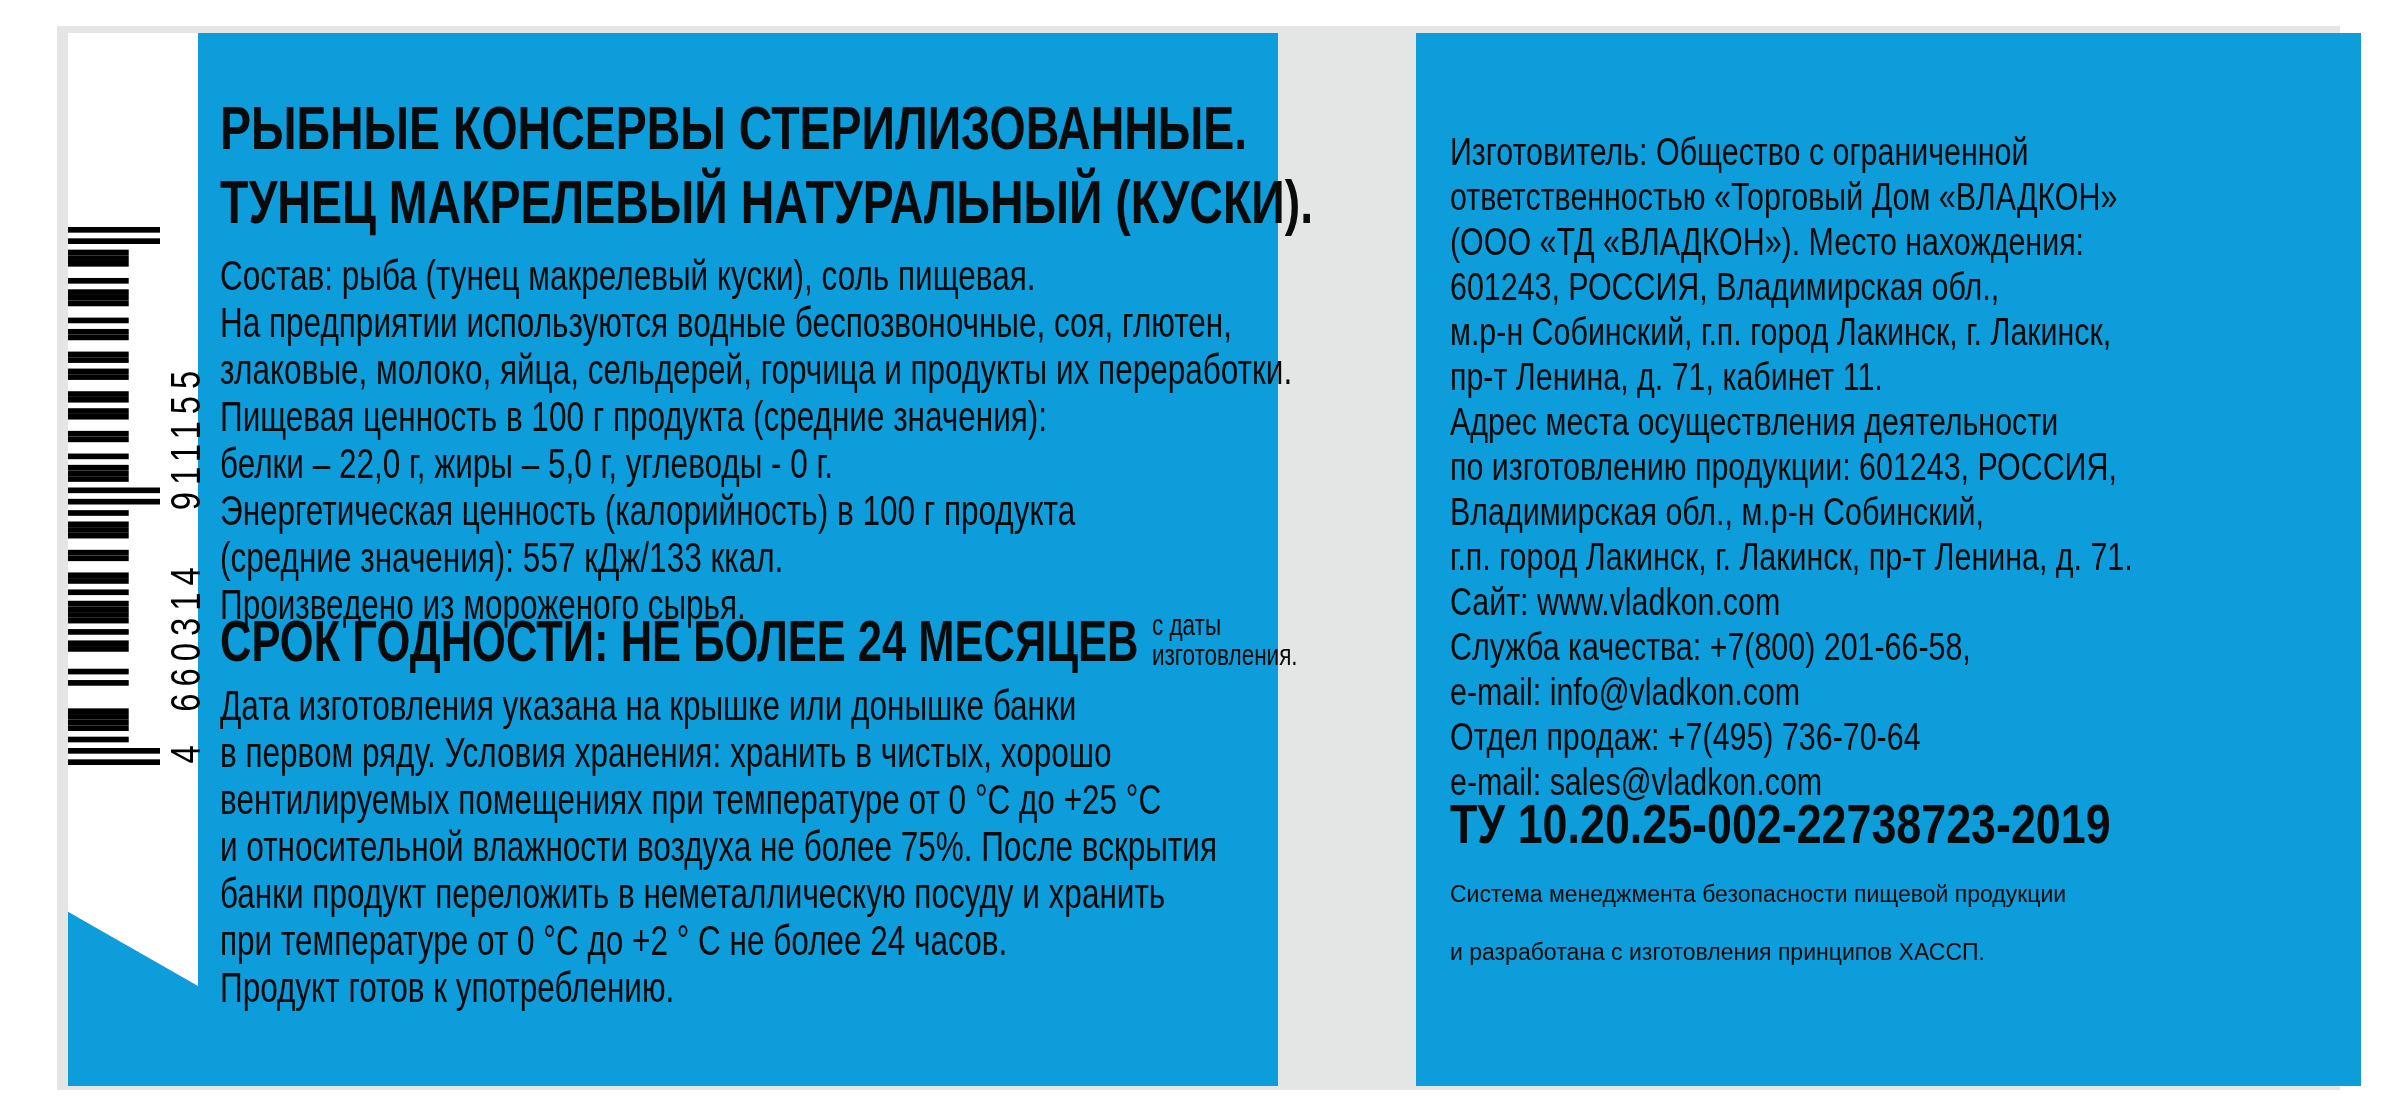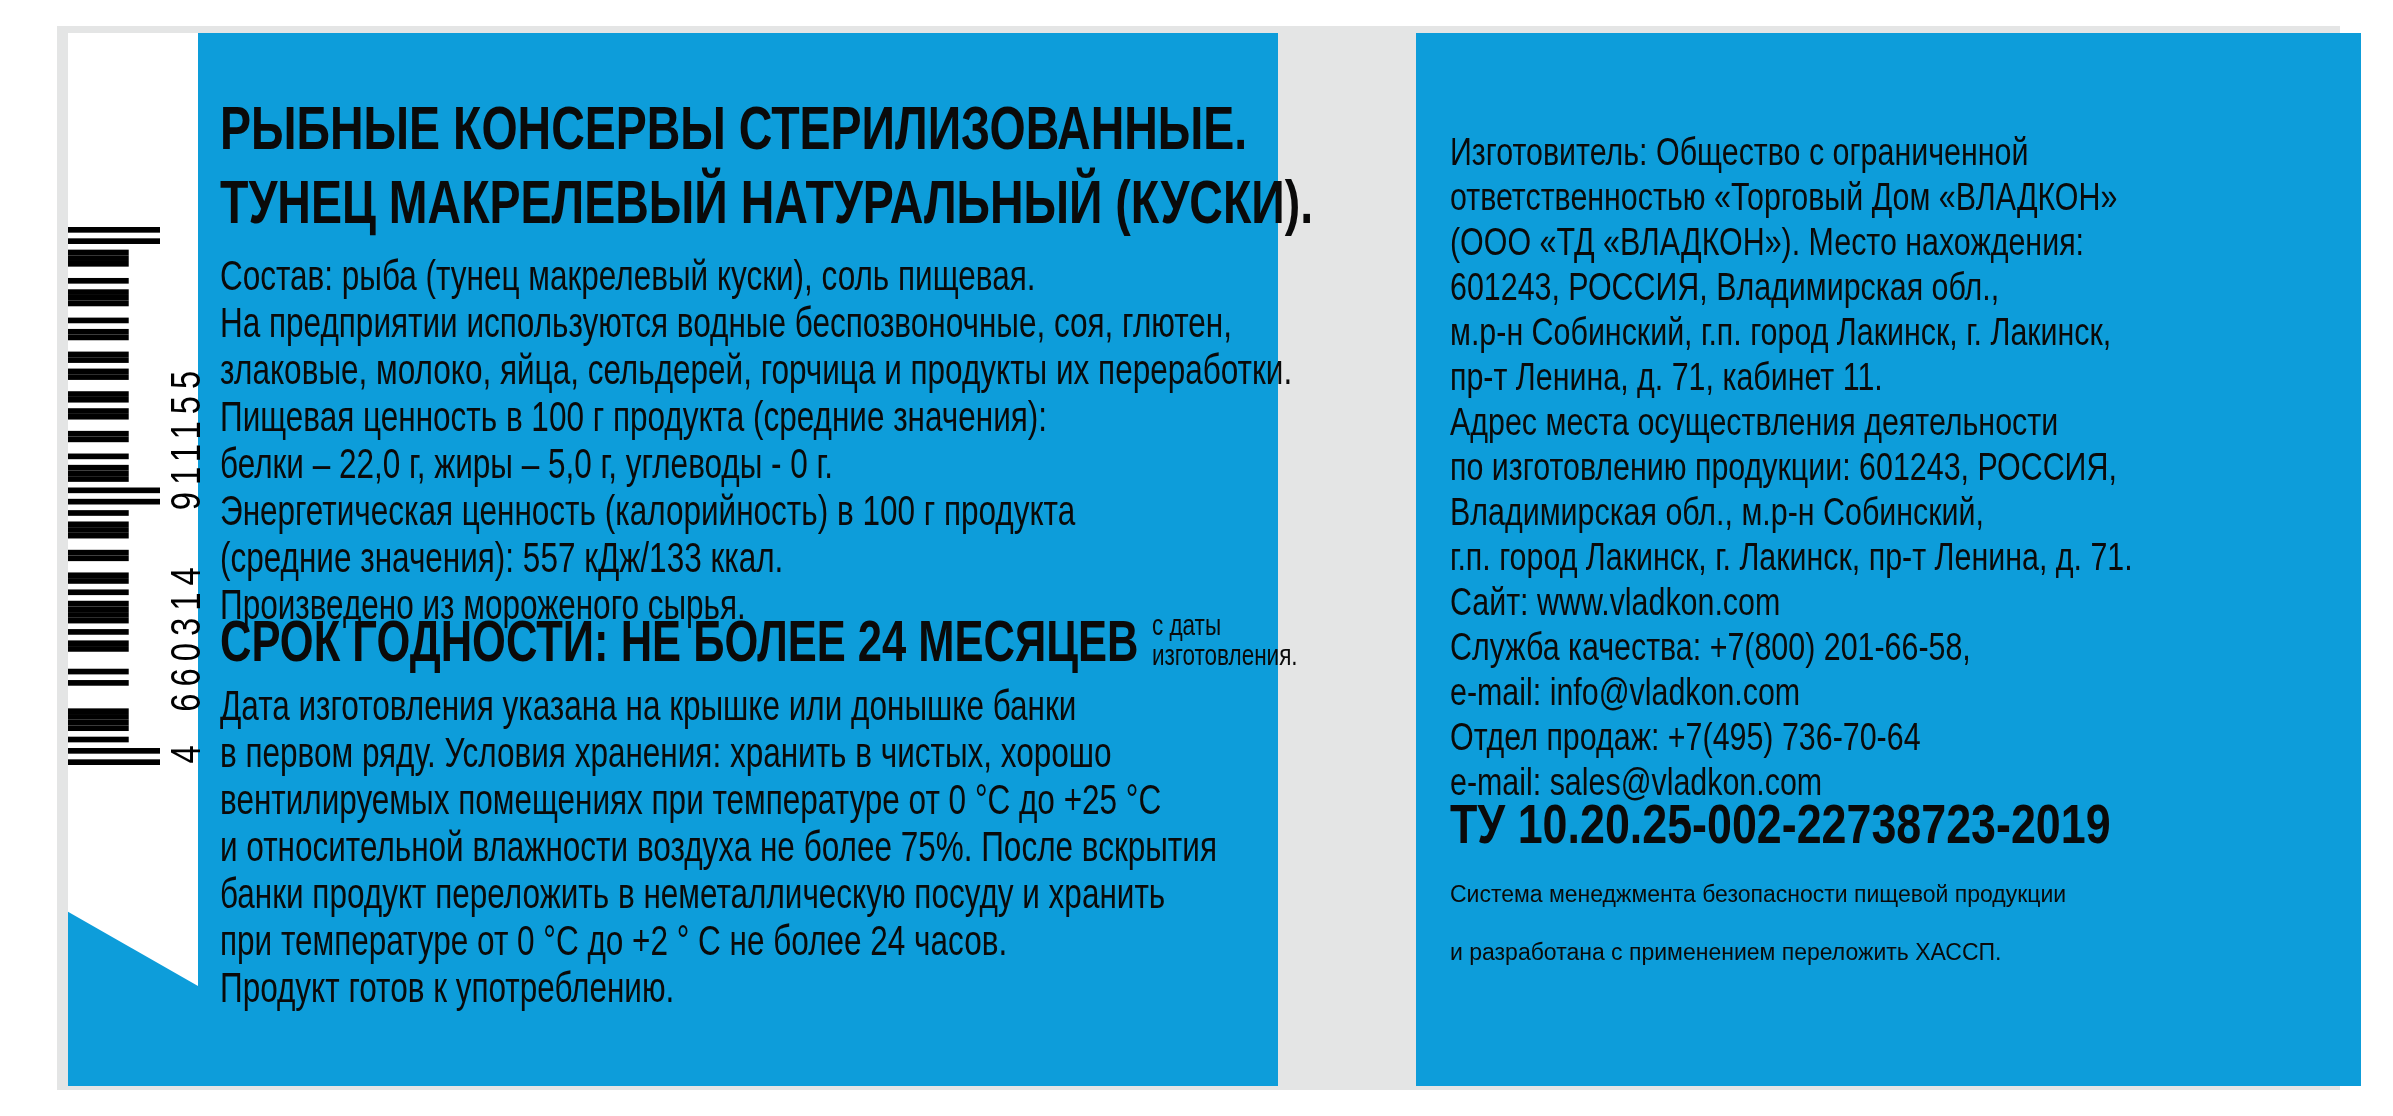--- a/index.html
+++ b/index.html
@@ -104,21 +104,21 @@
       <span class="line">Служба качества: +7(800) 201-66-58,</span>
       <span class="line">e-mail: info@vladkon.com</span>
       <span class="line">Отдел продаж: +7(495) 736-70-64</span>
       <span class="line">e-mail: sales@vladkon.com</span>
     </div>
 
     <div class="cond-r rp-tu">ТУ 10.20.25-002-22738723-2019</div>
 
     <div class="rp-quality">
       <span class="line">Система менеджмента безопасности пищевой продукции</span>
-      <span class="line">и разработана с применением переложить ХАССП.</span>
+      <span class="line">и разработана с изготовления принципов ХАССП.</span>
     </div>
   </div>
 
   <div class="barcode-strip"></div>
   <div class="barcode-rot">
     <div class="barcode-bars">
         <svg viewBox="0 0 95 100" preserveAspectRatio="none" xmlns="http://www.w3.org/2000/svg">
           <g fill="#000">
             <rect x="0" y="0" width="1" height="100"></rect>
             <rect x="2" y="0" width="1" height="100"></rect>

